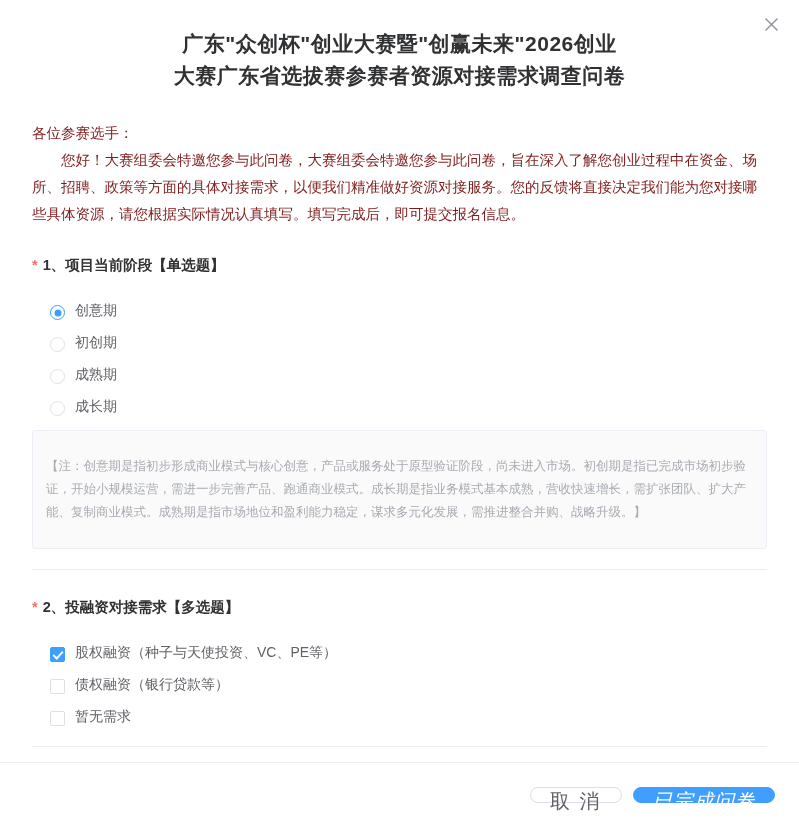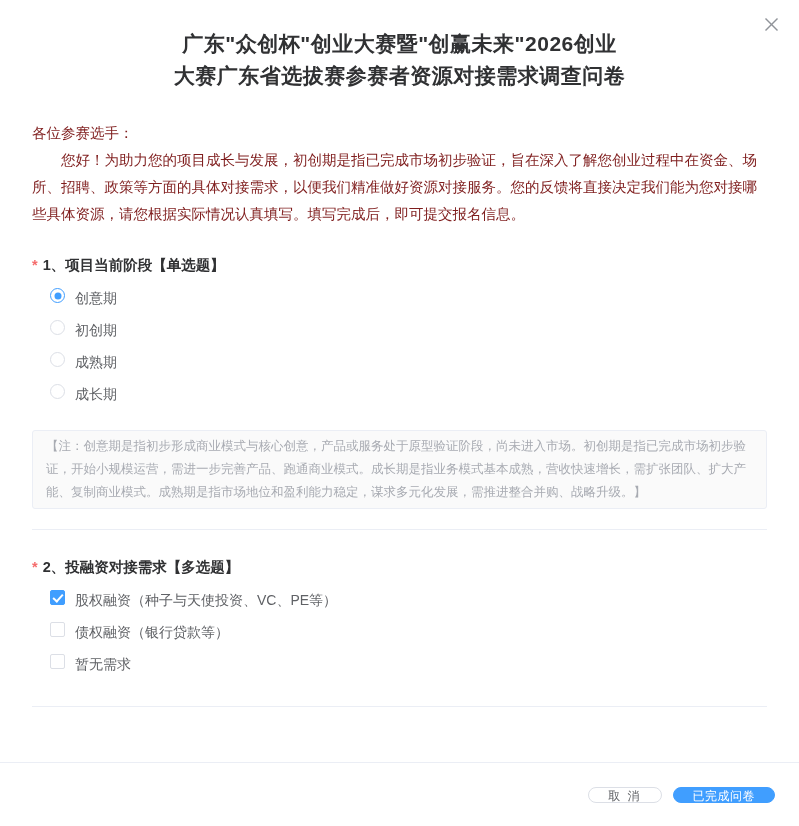--- a/index.html
+++ b/index.html
@@ -79,21 +79,21 @@
   .req-star {
     color: #f56c6c;
     margin-right: 5px;
     font-size: 14.5px;
     line-height: 22px;
   }
 
   .options { margin-top: 12px; }
   .opt-row {
     display: flex;
-    align-items: flex-start;
+    align-items: flex-end;
     height: 32px;
     padding-left: 18px;
     cursor: pointer;
   }
   .radio-box {
     width: 15px;
     height: 15px;
     border-radius: 50%;
     border: 1px solid #dcdfe6;
     background: #ffffff;
@@ -145,21 +145,21 @@
     font-size: 14px;
     color: #606266;
     line-height: 20px;
   }
 
   .note-box {
     margin-top: 14px;
     background: #fafafa;
     border: 1px solid #ebeef5;
     border-radius: 3px;
-    padding: 4px 13px;
+    padding: 24px 13px;
     font-size: 12.5px;
     line-height: 23px;
     color: #a8abb2;
   }
 
   .divider {
     margin-top: 20px;
     height: 1px;
     background: #ebeef5;
   }
@@ -171,34 +171,35 @@
     display: flex;
     align-items: center;
     justify-content: flex-end;
     padding: 0 24px;
     background: #ffffff;
   }
   .btn {
     height: 16px;
     padding: 0 19px;
     border-radius: 12px;
-    font-size: 12px;
+    font-size: 20px;
     cursor: pointer;
     border: 1px solid #dcdfe6;
     background: #ffffff;
     color: #606266;
     letter-spacing: 2px;
     font-family: "Liberation Sans", sans-serif;
   }
   .btn-primary {
     margin-left: 11px;
     background: #409eff;
     border-color: #409eff;
     color: #ffffff;
     letter-spacing: 0.5px;
+    font-style: italic;
   }
 </style>
 </head>
 <body>
 
 <div class="dialog">
 
   <button class="close-btn" aria-label="close">
     <svg width="15" height="15" viewBox="0 0 15 15">
       <line x1="1.5" y1="1.5" x2="13.5" y2="13.5" stroke="currentColor" stroke-width="1.4"></line>
@@ -208,21 +209,21 @@
 
   <div class="title-wrap">
     <div class="title-line">广东"众创杯"创业大赛暨"创赢未来"2026创业</div>
     <div class="title-line">大赛广东省选拔赛参赛者资源对接需求调查问卷</div>
   </div>
 
   <div class="body-scroll">
 
     <div class="intro">
       <p>各位参赛选手：</p>
-      <p class="indent">您好！为助力您的项目成长与发展，初创期是指已完成市场初步验证，旨在深入了解您创业过程中在资金、场所、招聘、政策等方面的具体对接需求，以便我们精准做好资源对接服务。您的反馈将直接决定我们能为您对接哪些具体资源，请您根据实际情况认真填写。填写完成后，即可提交报名信息。</p>
+      <p class="indent">您好！大赛组委会特邀您参与此问卷，大赛组委会特邀您参与此问卷，旨在深入了解您创业过程中在资金、场所、招聘、政策等方面的具体对接需求，以便我们精准做好资源对接服务。您的反馈将直接决定我们能为您对接哪些具体资源，请您根据实际情况认真填写。填写完成后，即可提交报名信息。</p>
     </div>
 
     <div class="question-block">
       <div class="q-title">
         <span class="req-star">*</span>
         <span>1、项目当前阶段【单选题】</span>
       </div>
       <div class="options">
         <div class="opt-row">
           <span class="radio-box checked"></span>

